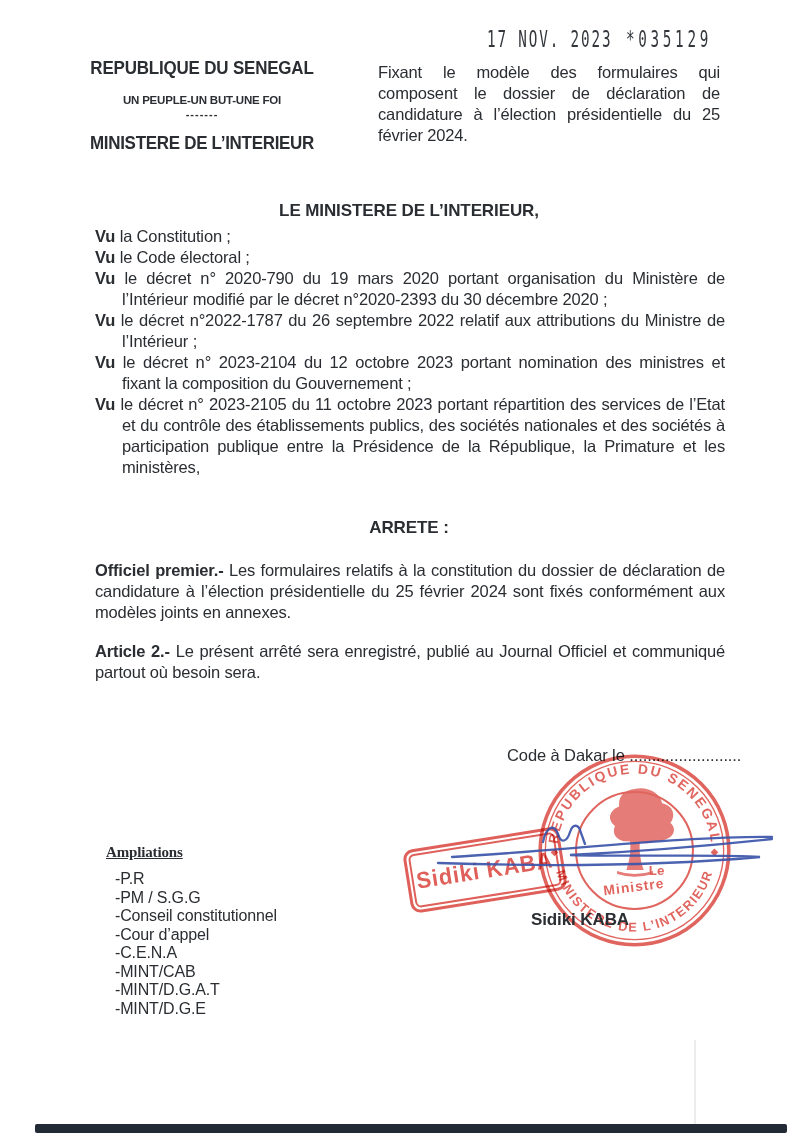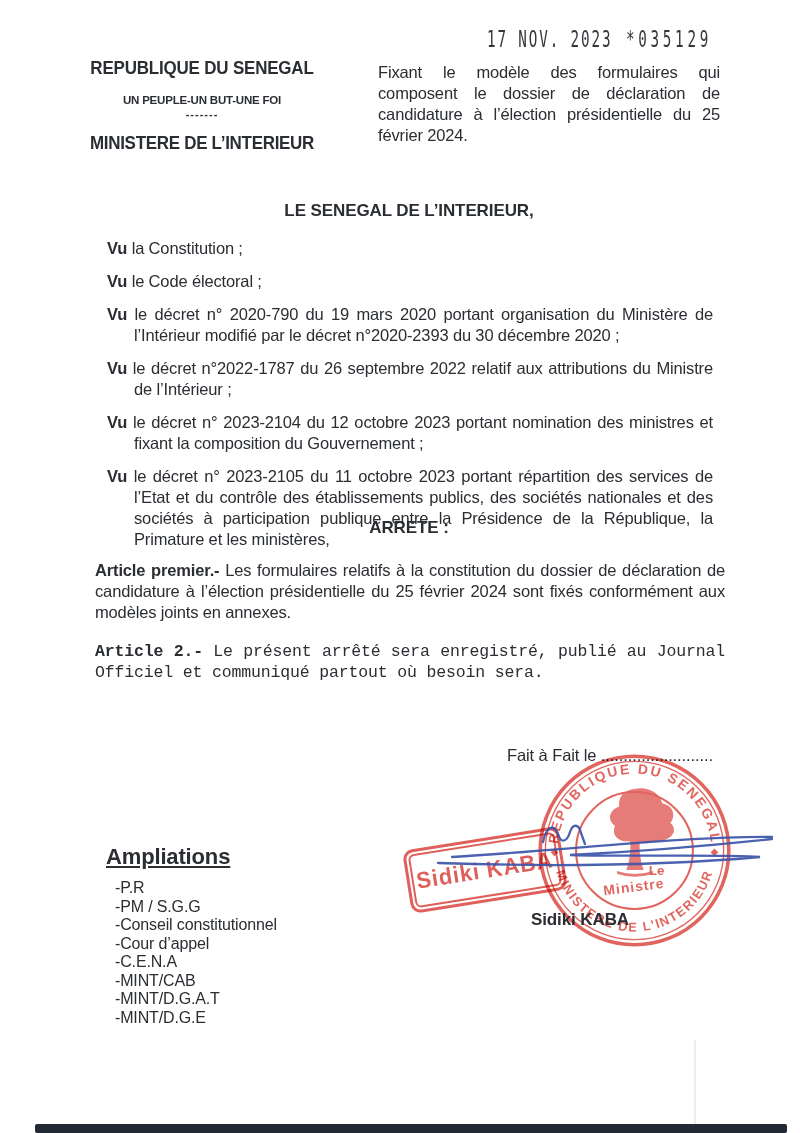--- a/index.html
+++ b/index.html
@@ -24,41 +24,41 @@
   .lh-ministry{font-size:17.5px;font-weight:bold;margin-top:12px;transform:scaleX(.97);letter-spacing:-.3px;}
   
   .arrete-block{left:378px;top:62px;width:342px;font-size:16.5px;letter-spacing:-.15px;}
   .arrete-number{margin:0 0 12px 0;}
   .arrete-subject{margin:0;text-align:justify;line-height:21px;}
   .heading-center{left:95px;width:628px;text-align:center;font-weight:bold;font-size:17px;letter-spacing:-.1px;}
   .minister-heading{top:201px;}
   .decision-heading{top:518px;}
   
   .visas{left:95px;top:226px;width:630px;font-size:16.5px;line-height:21px;letter-spacing:-.15px;}
-  .visas p{margin:12px;padding-left:27px;text-indent:-27px;text-align:justify;}
+  .visas p{margin:0;padding-left:27px;text-indent:-27px;text-align:justify;}
   .article{left:95px;width:630px;font-size:16.5px;line-height:21px;letter-spacing:-.15px;text-align:justify;}
   .article-1{top:560px;}
-  .article-2{top:641px;font-family:Liberation Mono, monospace;}
+  .article-2{top:641px;}
   .fait-line{left:507px;top:746px;font-size:16.5px;letter-spacing:-.1px;}
   
   .round-stamp{left:532px;top:748px;width:205px;height:205px;color:var(--stamp-red);
     opacity:.88;mix-blend-mode:multiply;}
   
   .name-stamp{left:406px;top:838px;width:152px;height:58px;transform:rotate(-9deg);
     border:3.5px solid var(--stamp-red);border-radius:10px;color:var(--stamp-red);
     opacity:.9;mix-blend-mode:multiply;}
   .name-stamp-inner{position:absolute;inset:2px;border:2px solid var(--stamp-red);
     border-radius:6px;display:flex;align-items:center;justify-content:center;}
   .name-stamp-text{font-size:23px;font-weight:bold;letter-spacing:1px;transform:scaleX(.95);white-space:nowrap;}
   
   .signature{left:418px;top:806px;width:360px;height:72px;color:var(--signature-blue);opacity:.92;}
   .typed-name{left:505px;top:910px;width:150px;text-align:center;font-weight:bold;font-size:17px;letter-spacing:-.1px;}
   
   .ampliations{left:106px;top:844px;width:230px;font-size:16px;letter-spacing:-.15px;}
-  .ampliations-title{font-weight:bold;text-decoration:underline;margin:0 0 4px 0;font-size:22px;}
+  .ampliations-title{font-weight:bold;text-decoration:underline;margin:0 0 4px 0;font-size:15px;font-family:Liberation Serif, serif;}
   .ampliations ul{list-style:none;margin:9px;padding:0;line-height:18.5px;}
   
   .scan-crease{left:694px;top:1040px;width:2px;height:86px;background:#ececee;}
   .scan-bar{left:35px;top:1124px;width:752px;height:9px;background:var(--scan-bar);border-radius:2px;}
 </style>
 </head>
 <body>
 
 <div class="abs received">
   <span class="rs-date">17 NOV. 2023</span>
@@ -69,41 +69,41 @@
   <div class="lh-country">REPUBLIQUE DU SENEGAL</div>
   <div class="lh-motto">UN PEUPLE-UN BUT-UNE FOI</div>
   <div class="lh-sep">-------</div>
   <div class="lh-ministry">MINISTERE DE L’INTERIEUR</div>
 </div>
 
 <div class="abs arrete-block">
   <p class="arrete-subject">Fixant le modèle des formulaires qui composent le dossier de déclaration de candidature à l’élection présidentielle du 25 février 2024.</p>
 </div>
 
-<div class="abs heading-center minister-heading">LE SENEGAL DE L’INTERIEUR,</div>
+<div class="abs heading-center minister-heading">LE MINISTERE DE L’INTERIEUR,</div>
 
 <div class="abs visas">
   <p><b>Vu</b> <span>la Constitution ;</span></p>
   <p><b>Vu</b> <span>le Code électoral ;</span></p>
   <p><b>Vu</b> <span>le décret n° 2020-790 du 19 mars 2020 portant organisation du Ministère de l’Intérieur modifié par le décret n°2020-2393 du 30 décembre 2020 ;</span></p>
   <p><b>Vu</b> <span>le décret n°2022-1787 du 26 septembre 2022 relatif aux attributions du Ministre de l’Intérieur ;</span></p>
   <p><b>Vu</b> <span>le décret n° 2023-2104 du 12 octobre 2023 portant nomination des ministres et fixant la composition du Gouvernement ;</span></p>
   <p><b>Vu</b> <span>le décret n° 2023-2105 du 11 octobre 2023 portant répartition des services de l’Etat et du contrôle des établissements publics, des sociétés nationales et des sociétés à participation publique entre la Présidence de la République, la Primature et les ministères,</span></p>
 </div>
 
 <div class="abs heading-center decision-heading">ARRETE :</div>
 
 <div class="abs article article-1">
-  <b>Article premier.-</b> <span>Les formulaires relatifs à la constitution du dossier de déclaration de candidature à l’élection présidentielle du 25 février 2024 sont fixés conformément aux modèles joints en annexes.</span>
+  <b>Officiel premier.-</b> <span>Les formulaires relatifs à la constitution du dossier de déclaration de candidature à l’élection présidentielle du 25 février 2024 sont fixés conformément aux modèles joints en annexes.</span>
 </div>
 <div class="abs article article-2">
   <b>Article 2.-</b> <span>Le présent arrêté sera enregistré, publié au Journal Officiel et communiqué partout où besoin sera.</span>
 </div>
 
-<div class="abs fait-line">Fait à Fait le .........................</div>
+<div class="abs fait-line">Code à Dakar le .........................</div>
 
 <svg class="abs round-stamp" viewBox="0 0 200 200" xmlns="http://www.w3.org/2000/svg">
   <defs>
     <path id="arcTop" d="M 25,100 A 75,75 0 1 1 175,100"></path>
     <path id="arcBot" d="M 21,100 A 79,79 0 0 0 179,100"></path>
   </defs>
   <circle cx="100" cy="100" r="92" fill="none" stroke="currentColor" stroke-width="3.5"></circle>
   <circle cx="100" cy="100" r="87" fill="none" stroke="currentColor" stroke-width="1.3"></circle>
   <circle cx="100" cy="100" r="57" fill="none" stroke="currentColor" stroke-width="2"></circle>
   <text font-family="Liberation Sans, sans-serif" font-size="13.5" font-weight="bold" fill="currentColor" letter-spacing="2">

